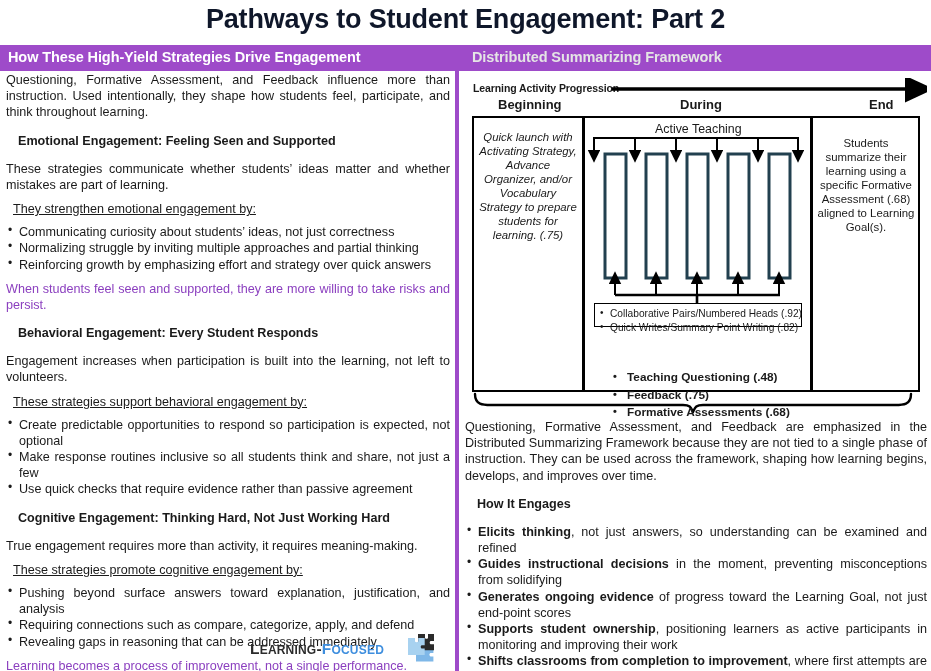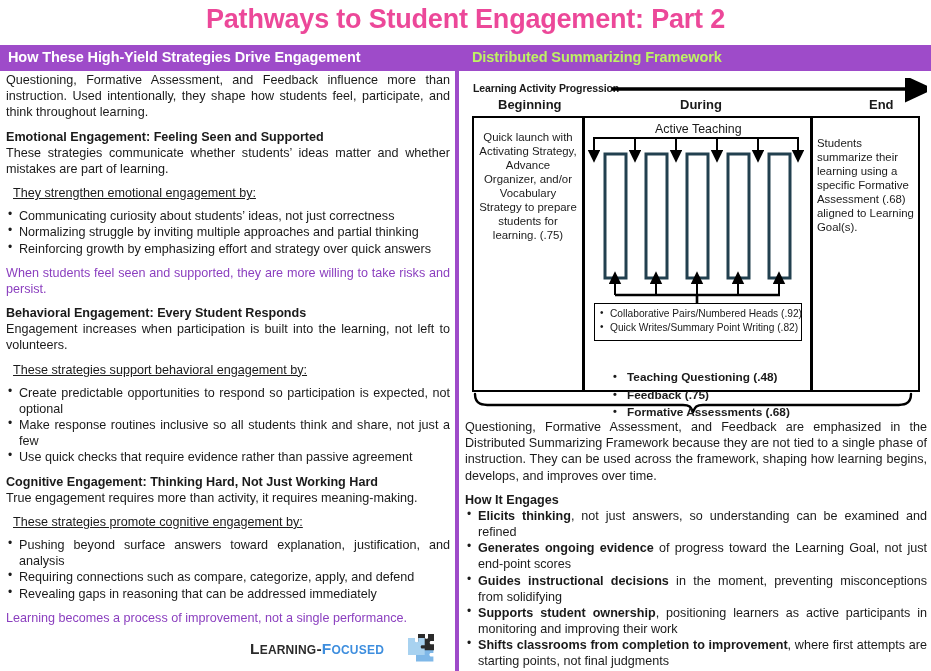--- a/index.html
+++ b/index.html
@@ -15,37 +15,37 @@
 
   
   .title{
     text-align:center;
     font-size:27px;
     font-weight:bold;
     letter-spacing:-0.2px;
     line-height:1;
     padding-top:6px;
     height:33px;
-    color:#ec4899;
+    color:#0f172a;
   }
 
   
   .headerband{
     position:absolute;
     top:45px;left:0;width:931px;height:26px;
     background:#9E4BC9;
   }
   .headerband .h-left{
     position:absolute;left:8px;top:4px;
     color:#ffffff;font-weight:bold;font-size:14.5px;
     letter-spacing:-0.1px;
   }
   .headerband .h-right{
     position:absolute;left:472px;top:4px;
-    color:#bef264;font-weight:bold;font-size:14.5px;
+    color:#e5e5e5;font-weight:bold;font-size:14.5px;
     letter-spacing:-0.1px;
   }
 
   
   .divider{
     position:absolute;
     left:455px;top:71px;width:4px;height:600px;
     background:#9E4BC9;
   }
 
@@ -53,21 +53,21 @@
   .col-left{
     position:absolute;
     left:6px;top:72px;width:444px;
     font-size:12.6px;
     line-height:1.285;
     text-align:justify;
   }
 
   p.para{margin:0 0 8px 0;text-align:justify;}
   p.tight{margin:7px;text-align:justify;text-decoration:underline;}
-  .sub{font-weight:bold;margin:0;text-align:left;}
+  .sub{font-weight:bold;margin:12px;text-align:left;}
   .purple{color:#8B3FBF;font-weight:normal;text-align:justify;margin:0 0 8px 0;}
 
   ul.bl{margin:0 0 8px 0;padding:0;list-style:none;}
   ul.bl li{
     position:relative;
     padding-left:13px;
     margin:0 0 0 0;
     text-align:justify;
   }
   ul.bl li:before{
@@ -118,35 +118,35 @@
     background:#fff;
   }
   .vsep{
     position:absolute;top:38px;width:2.5px;height:276px;background:#000;
   }
   .vsep-a{left:117px;}
   .vsep-b{left:345px;}
 
   .cell-begin{
     position:absolute;left:14px;top:52px;width:98px;
-    font-size:11.4px;line-height:1.23;text-align:center;
+    font-size:11.4px;line-height:1.23;text-align:center;font-style:italic;
   }
   .cell-end{
     position:absolute;left:352px;top:58px;width:98px;
-    font-size:11.4px;line-height:1.23;text-align:left;
+    font-size:11.4px;line-height:1.23;text-align:center;
   }
   .active-teaching{
     position:absolute;left:190px;top:44px;
     font-size:12.4px;
   }
 
   .svgwrap{position:absolute;left:0;top:0;width:462px;height:335px;pointer-events:none;}
 
   .summ-box{
-    position:absolute;left:129px;top:225px;width:208px;height:38px;
+    position:absolute;left:129px;top:225px;width:208px;height:24px;
     border:1.6px solid #000;box-sizing:border-box;background:#fff;
     padding:3px 4px 0 4px;
   }
   .summ-box .sline{
     font-size:10.2px;line-height:1.42;white-space:nowrap;
     position:relative;padding-left:11px;
   }
   .summ-box .sline:before{
     content:"\2022";position:absolute;left:1px;top:-1px;font-size:10px;
   }
@@ -298,20 +298,20 @@
       <div class="bi">Feedback (.75)</div>
       <div class="bi">Formative Assessments (.68)</div>
     </div>
   </div>
 
   <div class="rt-body">
     <p class="para">Questioning, Formative Assessment, and Feedback are emphasized in the Distributed Summarizing Framework because they are not tied to a single phase of instruction. They can be used across the framework, shaping how learning begins, develops, and improves over time.</p>
     <p class="sub">How It Engages</p>
     <ul class="bl">
       <li><b>Elicits thinking</b><span>, not just answers, so understanding can be examined and refined</span></li>
+      <li><b>Guides instructional decisions</b><span> in the moment, preventing misconceptions from solidifying</span></li>
       <li><b>Generates ongoing evidence</b><span> of progress toward the Learning Goal, not just end-point scores</span></li>
-      <li><b>Guides instructional decisions</b><span> in the moment, preventing misconceptions from solidifying</span></li>
       <li><b>Supports student ownership</b><span>, positioning learners as active participants in monitoring and improving their work</span></li>
       <li><b>Shifts classrooms from completion to improvement</b><span>, where first attempts are starting points, not final judgments</span></li>
     </ul>
   </div>
 
 </div>
 
 </body></html>

